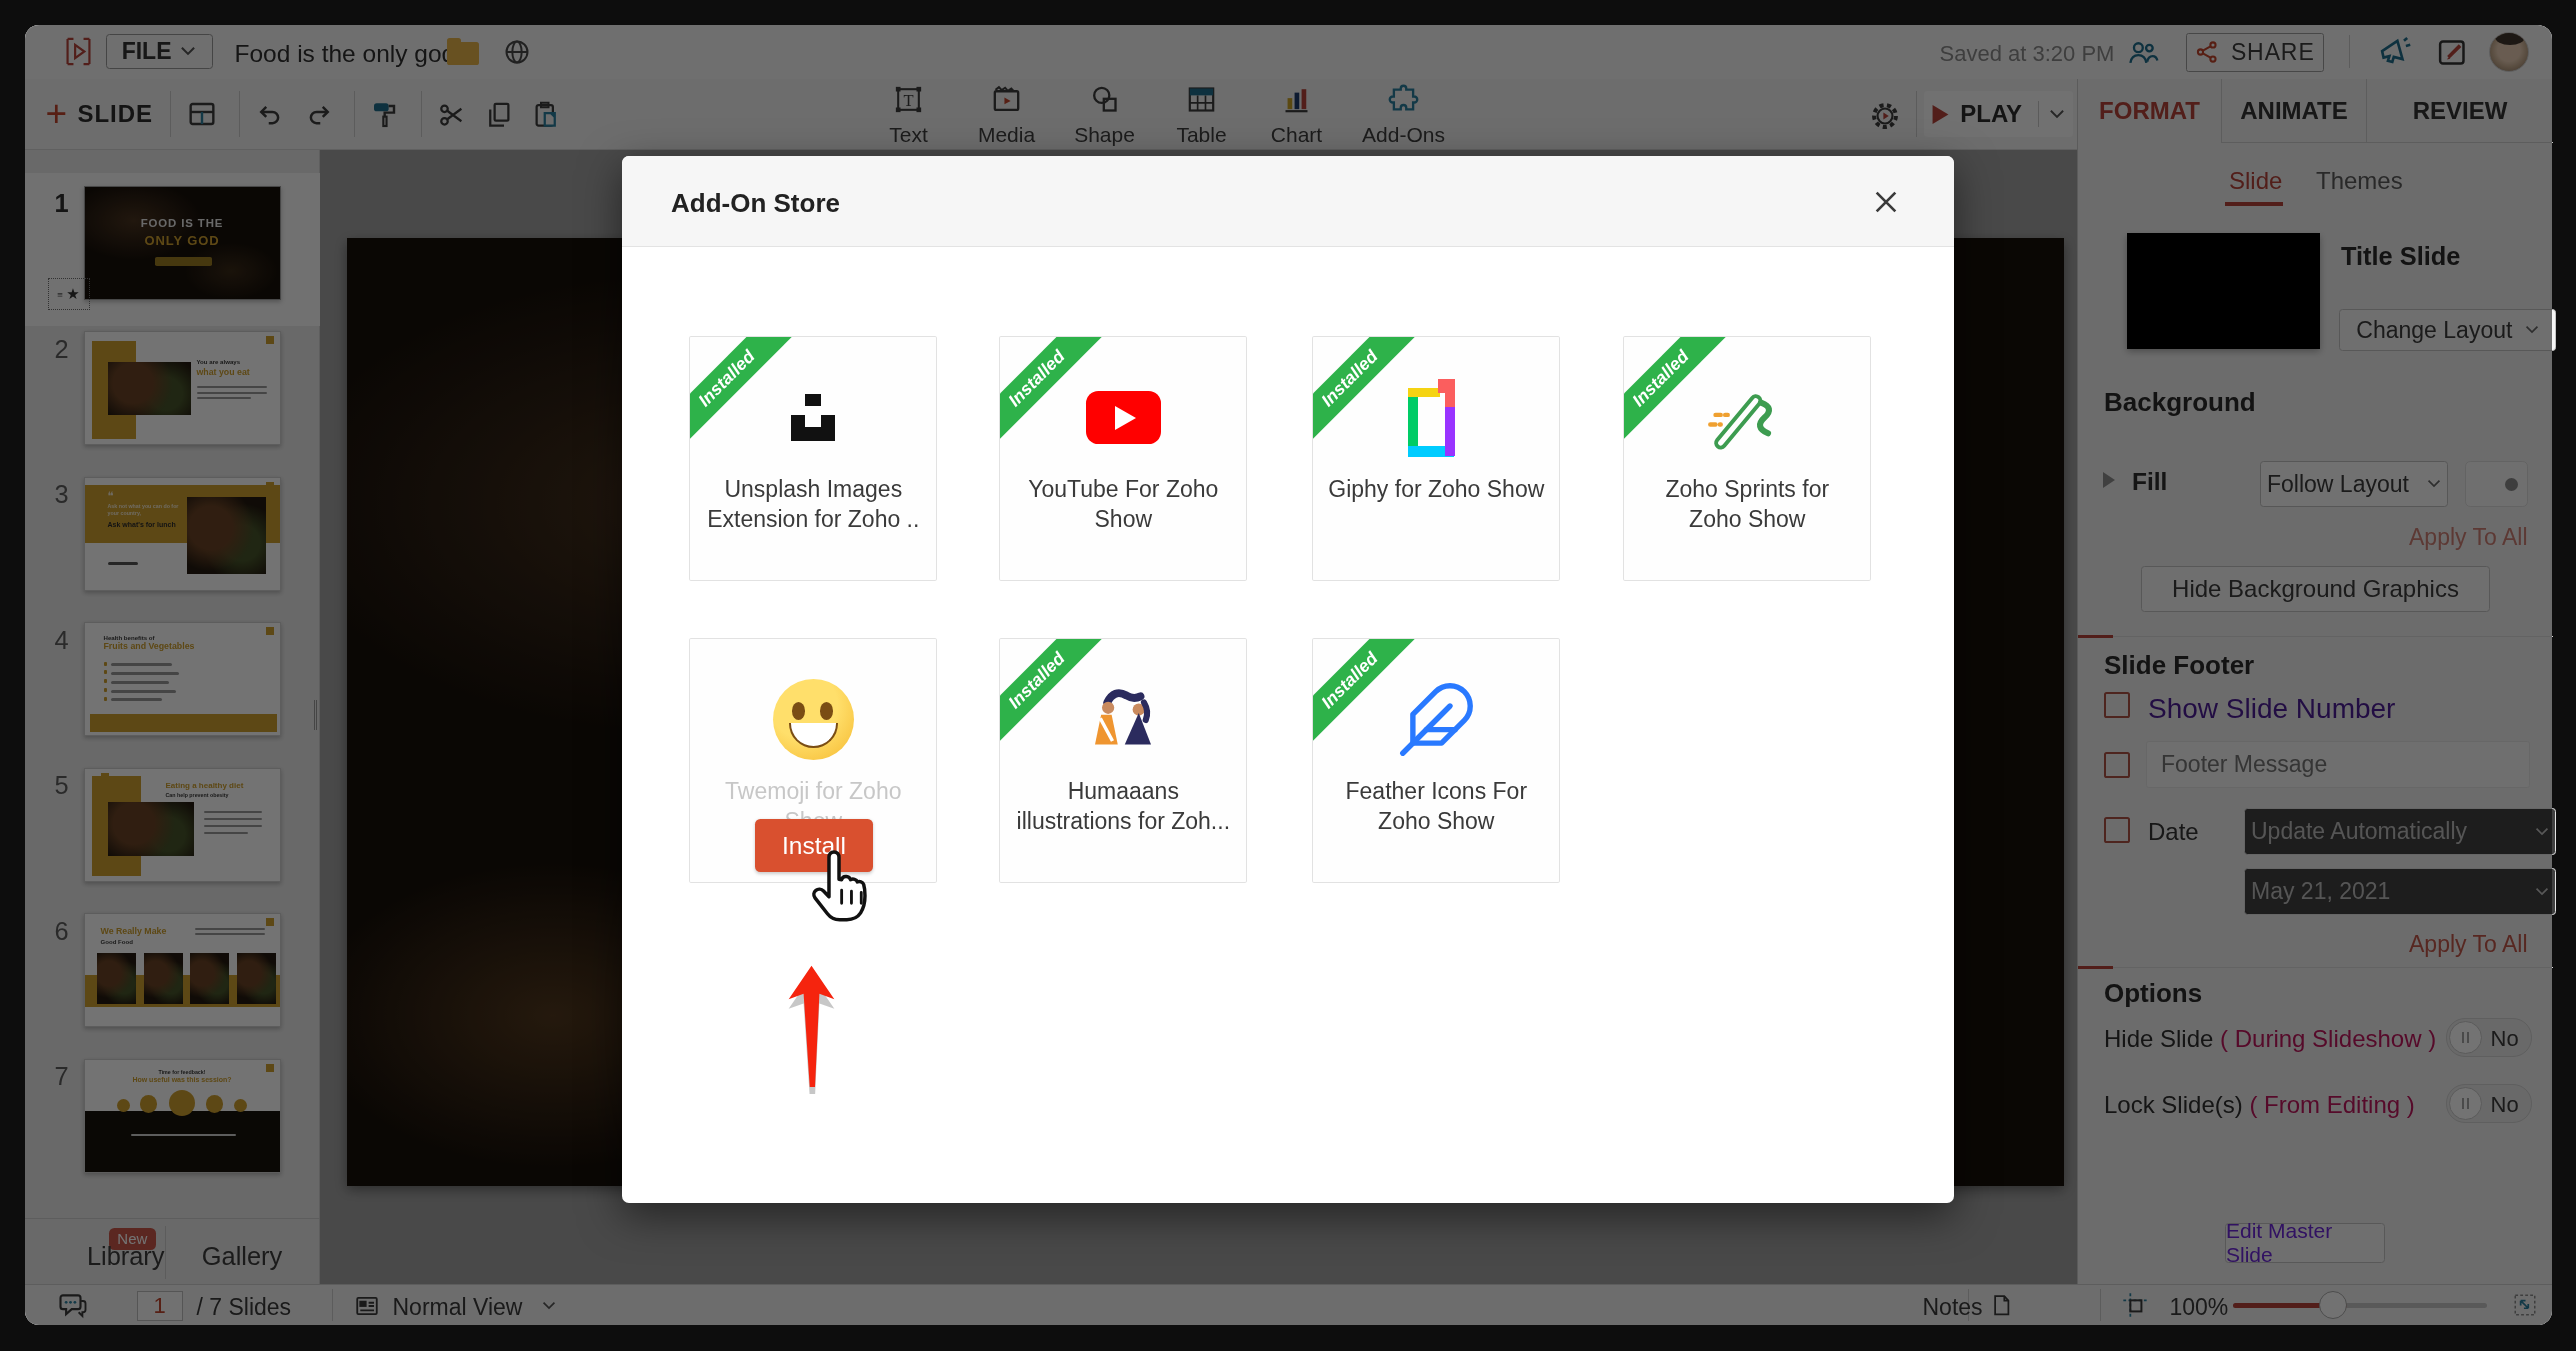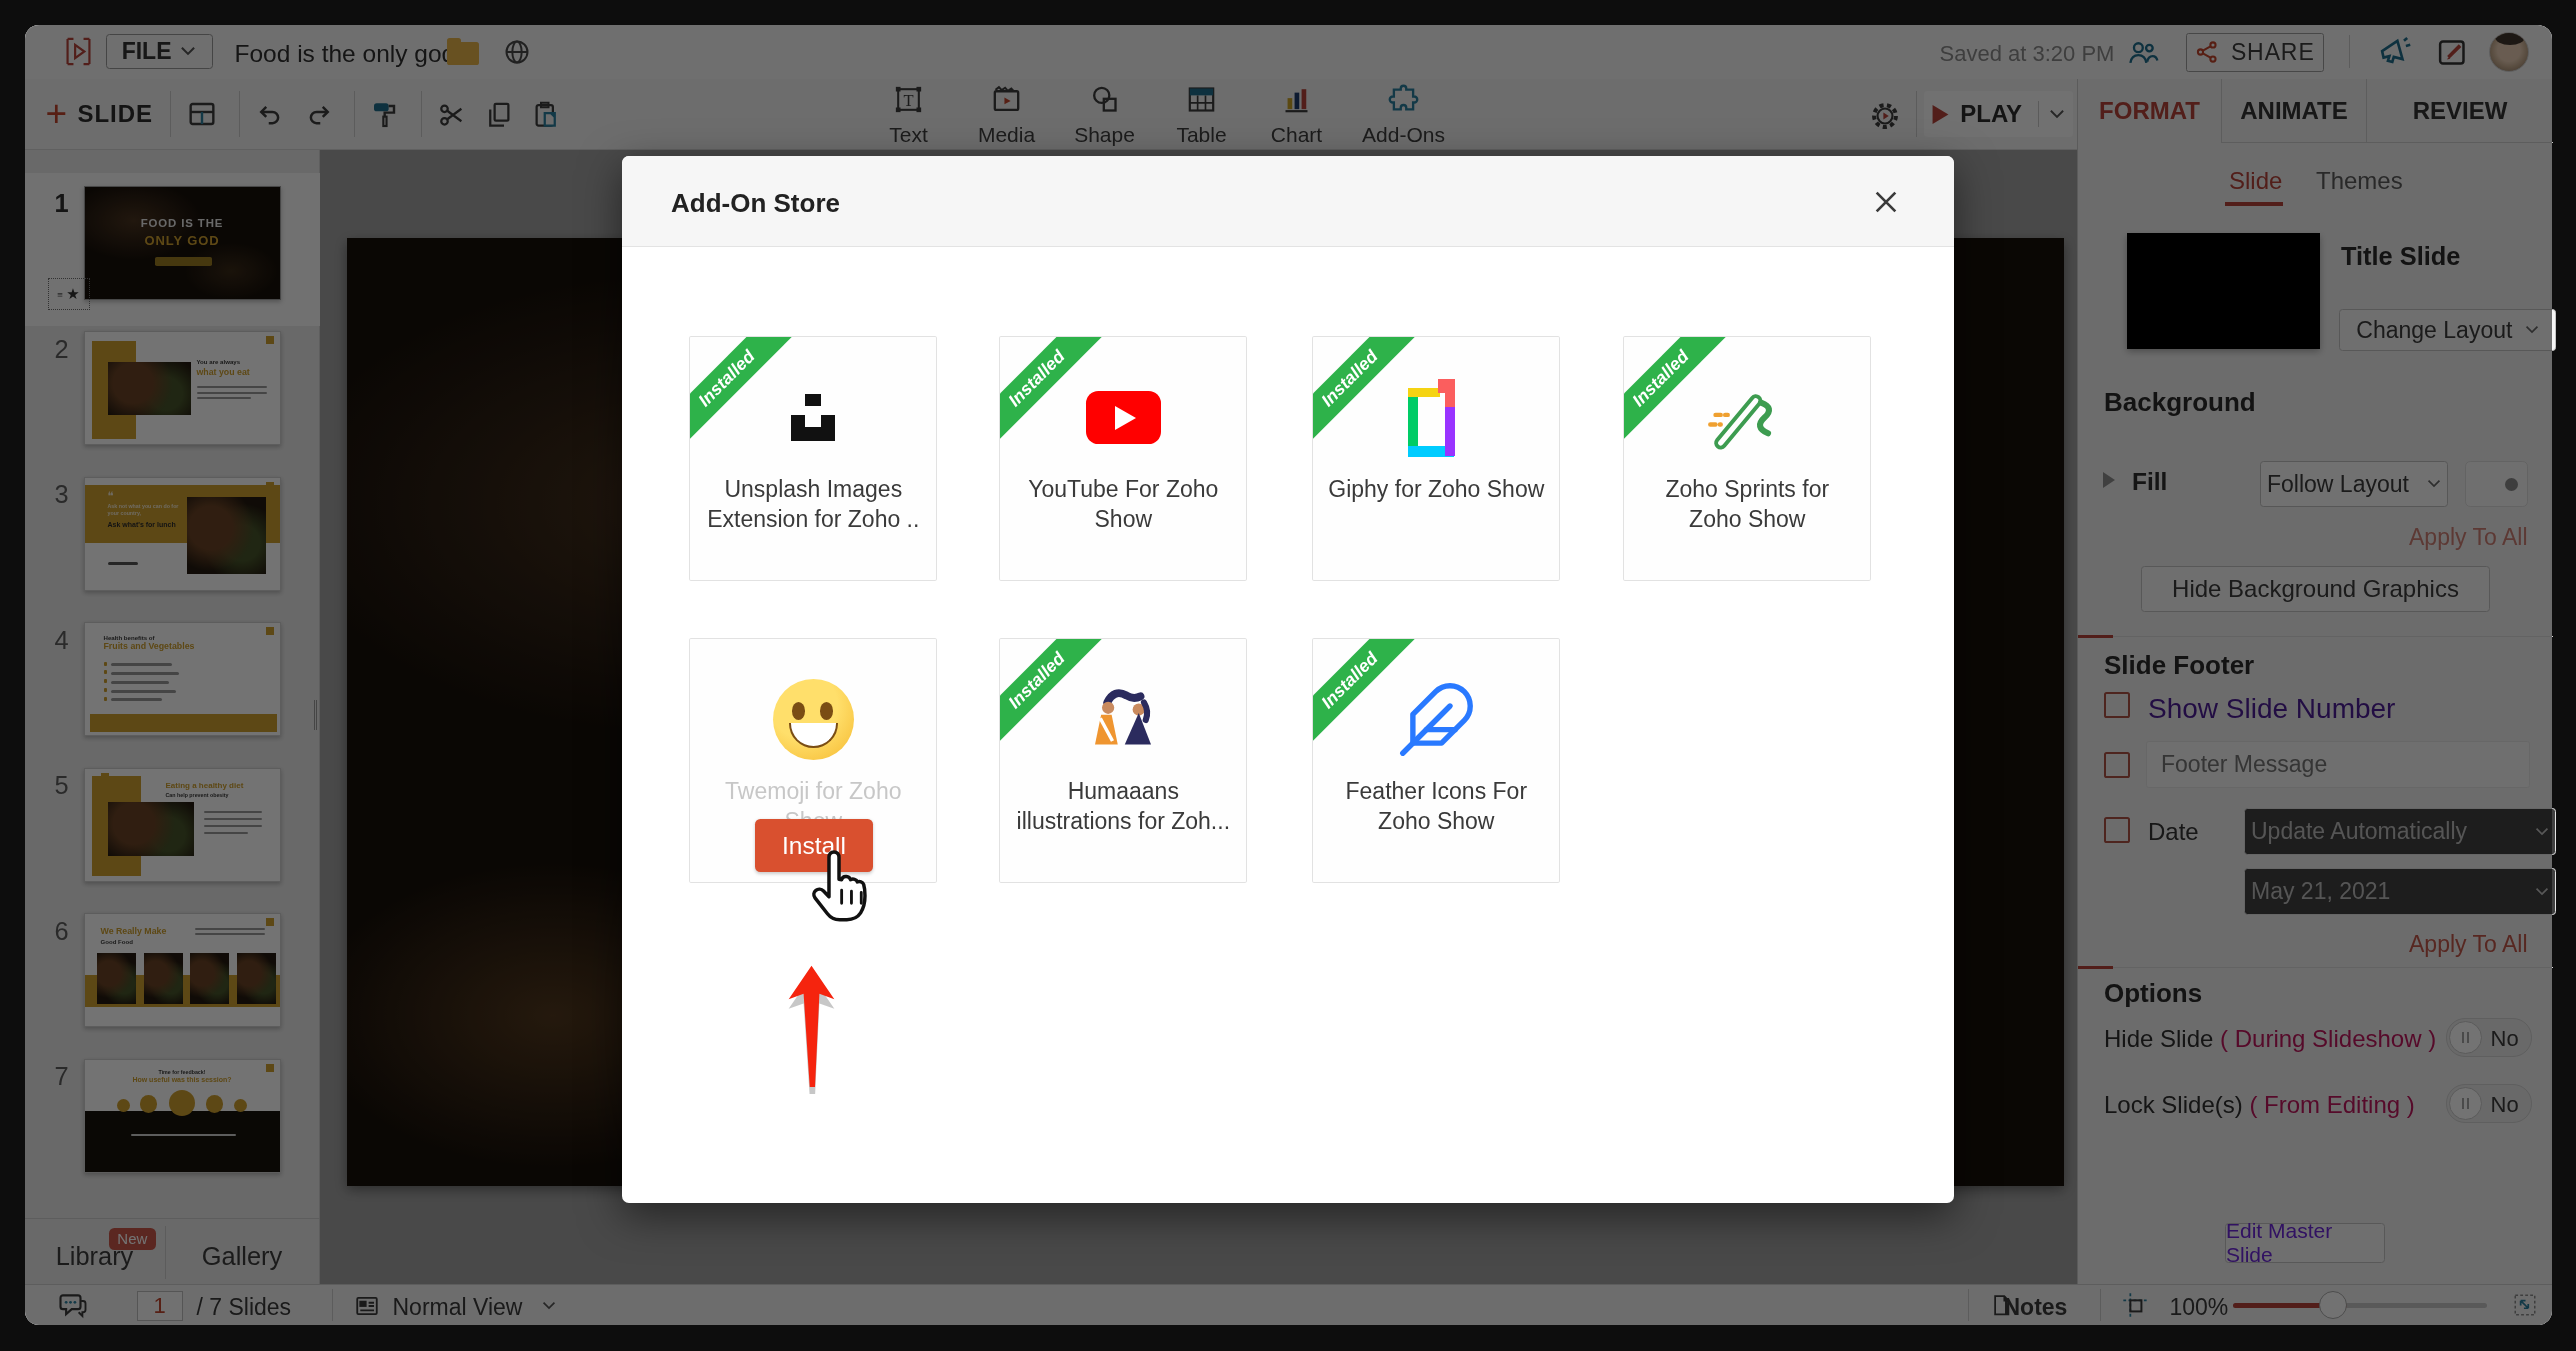--- a/index.html
+++ b/index.html
@@ -408,21 +408,21 @@
       <div class="abs gold" style="left:32px;top:39px;width:13px;height:13px;border-radius:50%;"></div>
       <div class="abs gold" style="left:55px;top:35px;width:17.5px;height:17.5px;border-radius:50%;"></div>
       <div class="abs gold" style="left:84px;top:30px;width:26px;height:26px;border-radius:50%;"></div>
       <div class="abs gold" style="left:121px;top:35px;width:17.5px;height:17.5px;border-radius:50%;"></div>
       <div class="abs gold" style="left:149px;top:39px;width:13px;height:13px;border-radius:50%;"></div>
       <div class="mini-line" style="left:46px;top:74px;width:105px;height:1.8px;background:#cfcfcf;"></div>
     </div>
 
     <div class="lib-row">
       <div class="new-badge">New</div>
-      <div class="abs" style="left:0;top:23px;width:140px;text-align:center;">Library</div>
+      <div class="abs" style="left:0;top:23px;width:140px;text-align:right;">Library</div>
       <div class="abs vsep" style="left:140px;top:7px;height:53px;"></div>
       <div class="abs" style="left:140px;top:23px;width:155px;text-align:center;">Gallery</div>
     </div>
     <div class="abs" style="left:289px;top:550px;width:3.5px;height:30px;border-left:1.8px solid #9a9a9a;border-right:1.8px solid #9a9a9a;"></div>
   </div>
 
   <div class="canvas">
     <div class="big-slide"></div>
   </div>
 
@@ -538,21 +538,21 @@
         <polyline points="2,2 9,9 16,2" fill="none" stroke="#555" stroke-width="2.2"></polyline>
       </svg>
 
     <div class="abs vsep" style="left:1943px;top:4.4px;height:32px;"></div>
     <div class="abs" style="left:1964px;top:8px;">
       <svg width="24.5" height="24.5" viewBox="0 0 24 24" fill="none" stroke="#3a3a3a" stroke-width="1.7">
         <path d="M6 3h9l4 4.5V21H6z"></path>
           <path d="M15 3v4.5h4"></path>
       </svg>
     </div>
-    <div class="abs sb-txt" style="left:1979px;top:8.8px;font-weight:bold;">Notes</div>
+    <div class="abs sb-txt" style="left:1898px;top:8.8px;">Notes</div>
     <div class="abs vsep" style="left:2075px;top:4.4px;height:32px;"></div>
     <div class="abs" style="left:2096px;top:6.1px;">
       <svg width="28" height="28" viewBox="0 0 24 24" fill="none">
         <path d="M8 2v20M2 8h20" stroke="#2a7f9e" stroke-width="1.5" stroke-dasharray="2.4 2"></path>
         <rect x="8" y="8" width="9.5" height="9.5" stroke="#3a3a3a" stroke-width="1.7"></rect>
       </svg>
     </div>
     <div class="abs sb-txt" style="left:2145px;top:8.8px;">100%</div>
     <div class="slider-track">
         <div class="slider-fill"></div>

